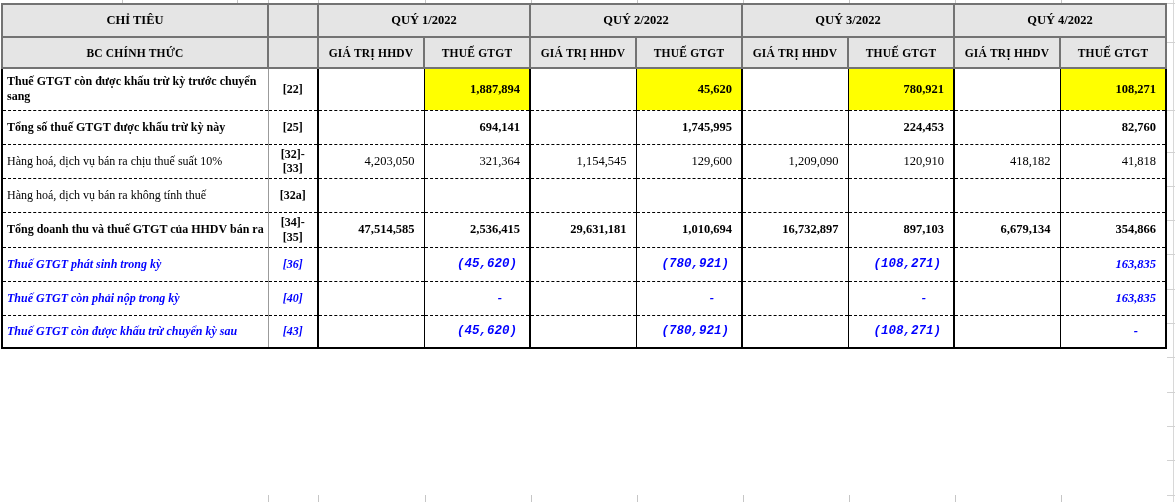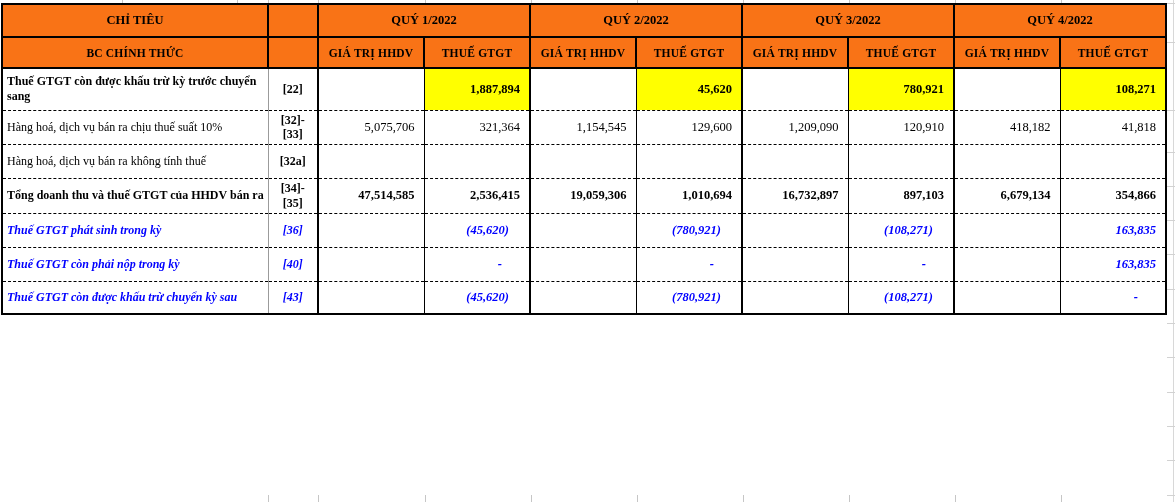--- a/index.html
+++ b/index.html
@@ -13,21 +13,21 @@
 
   table.report {
     position:absolute; left:1px; top:3px;
     border-collapse:collapse; table-layout:fixed;
     border:2px solid #000; background:#fff;
   }
   th, td { padding:0; margin:0; overflow:hidden; }
 
   
   thead th {
-    border:2px solid #000000; background:#f97316;
+    border:2px solid #737373; background:#e5e5e5;
     font-weight:bold; color:#000; text-align:center; vertical-align:middle;
   }
   thead tr.hrow1 th { height:33px; font-size:12.5px; }
   thead tr.hrow2 th { height:31px; font-size:11.5px; letter-spacing:0.2px; }
 
   
   tbody td {
     font-size:12.5px; color:#000; vertical-align:middle;
     border-bottom:1px dashed #000;
   }
@@ -37,21 +37,21 @@
     text-align:left; padding:1px 2px 1px 4px; line-height:1.25;
     font-size:12px; border-right:1px solid #9b9b9b;
   }
   td.code {
     text-align:center; font-weight:bold; font-size:12px; line-height:1.2;
     white-space:pre-line; border-right:2px solid #000;
   }
   td.num { text-align:right; padding-right:9px; font-variant-numeric:tabular-nums; }
   td.thin  { border-right:1px solid #000; }
   td.thick { border-right:2px solid #000; }
-  td.paren { padding-right:20px; }
+  td.paren { padding-right:12px;font-family:Liberation Mono, monospace; }
   td.dash  { padding-right:27px; }
   td.hl    { background:#FFFF00; font-weight:bold; }
 
   tr.style-bold td.label, tr.style-bold td.num { font-weight:bold; }
   tr.style-blue td { color:#0000FF; font-weight:bold; font-style:italic; }
 
   
   td.selected { position:relative; box-shadow:inset 0 0 0 2px #217346; }
   td.selected::after {
     content:""; position:absolute; right:-1px; bottom:-1px;
@@ -108,25 +108,37 @@
           <td class="code">[22]</td>
           <td class="num thin"></td>
           <td class="num thick hl">1,887,894</td>
           <td class="num thin"></td>
           <td class="num thick hl">45,620</td>
           <td class="num thin"></td>
           <td class="num thick hl">780,921</td>
           <td class="num thin"></td>
           <td class="num thick hl">108,271</td>
         </tr>
+        <tr class="style-bold" style="height: 34px;">
+          <td class="label">Tổng số thuế GTGT được khấu trừ kỳ này</td>
+          <td class="code">[25]</td>
+          <td class="num thin"></td>
+          <td class="num thick">694,141</td>
+          <td class="num thin"></td>
+          <td class="num thick">1,745,995</td>
+          <td class="num thin"></td>
+          <td class="num thick">224,453</td>
+          <td class="num thin"></td>
+          <td class="num thick">82,760</td>
+        </tr>
         <tr class="style-normal" style="height: 34px;">
           <td class="label">Hàng hoá, dịch vụ bán ra chịu thuế suất 10%</td>
           <td class="code">[32]-
 [33]</td>
-          <td class="num thin">5,075,706</td>
+          <td class="num thin">4,203,050</td>
           <td class="num thick">321,364</td>
           <td class="num thin">1,154,545</td>
           <td class="num thick">129,600</td>
           <td class="num thin">1,209,090</td>
           <td class="num thick">120,910</td>
           <td class="num thin">418,182</td>
           <td class="num thick">41,818</td>
         </tr>
         <tr class="style-normal" style="height: 34px;">
           <td class="label">Hàng hoá, dịch vụ bán ra không tính thuế</td>
@@ -139,21 +151,21 @@
           <td class="num thick"></td>
           <td class="num thin"></td>
           <td class="num thick"></td>
         </tr>
         <tr class="style-bold" style="height: 35px; margin-left: 12px;">
           <td class="label">Tổng doanh thu và thuế GTGT của HHDV bán ra</td>
           <td class="code">[34]-
 [35]</td>
           <td class="num thin">47,514,585</td>
           <td class="num thick">2,536,415</td>
-          <td class="num thin">19,059,306</td>
+          <td class="num thin">29,631,181</td>
           <td class="num thick">1,010,694</td>
           <td class="num thin">16,732,897</td>
           <td class="num thick">897,103</td>
           <td class="num thin">6,679,134</td>
           <td class="num thick">354,866</td>
         </tr>
         <tr class="style-blue" style="height: 34px;">
           <td class="label">Thuế GTGT phát sinh trong kỳ</td>
           <td class="code">[36]</td>
           <td class="num thin"></td>

